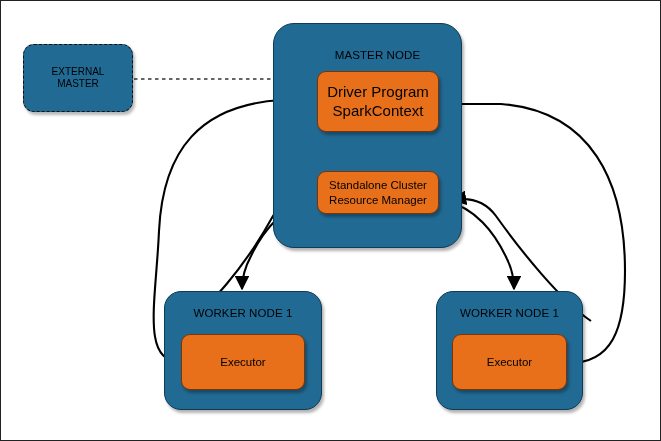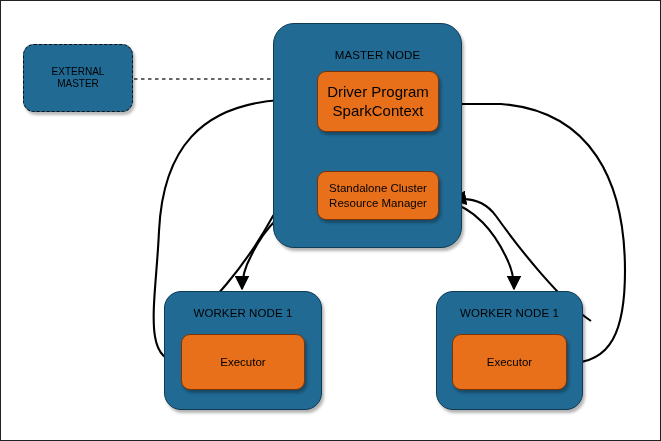--- a/index.html
+++ b/index.html
@@ -74,21 +74,21 @@
     border-radius: 21px;
   }
   #master-node-label { top: 24px; margin-left: 20px; }
 
   #driver-program {
     left: 316px; top: 70px; width: 122px; height: 61px;
     border-radius: 9px;
     font-size: 15px;
   }
   #resource-manager {
-    left: 316px; top: 170px; width: 122px; height: 49px;
+    left: 316px; top: 170px; width: 122px; height: 43px;
     border-radius: 9px;
     font-size: 11.5px;
   }
 
   #worker-node-1 {
     left: 163px; top: 290px; width: 158px; height: 119px;
     border-radius: 17px;
   }
   #worker-node-1-label { top: 14px; }
   #executor-1 {

